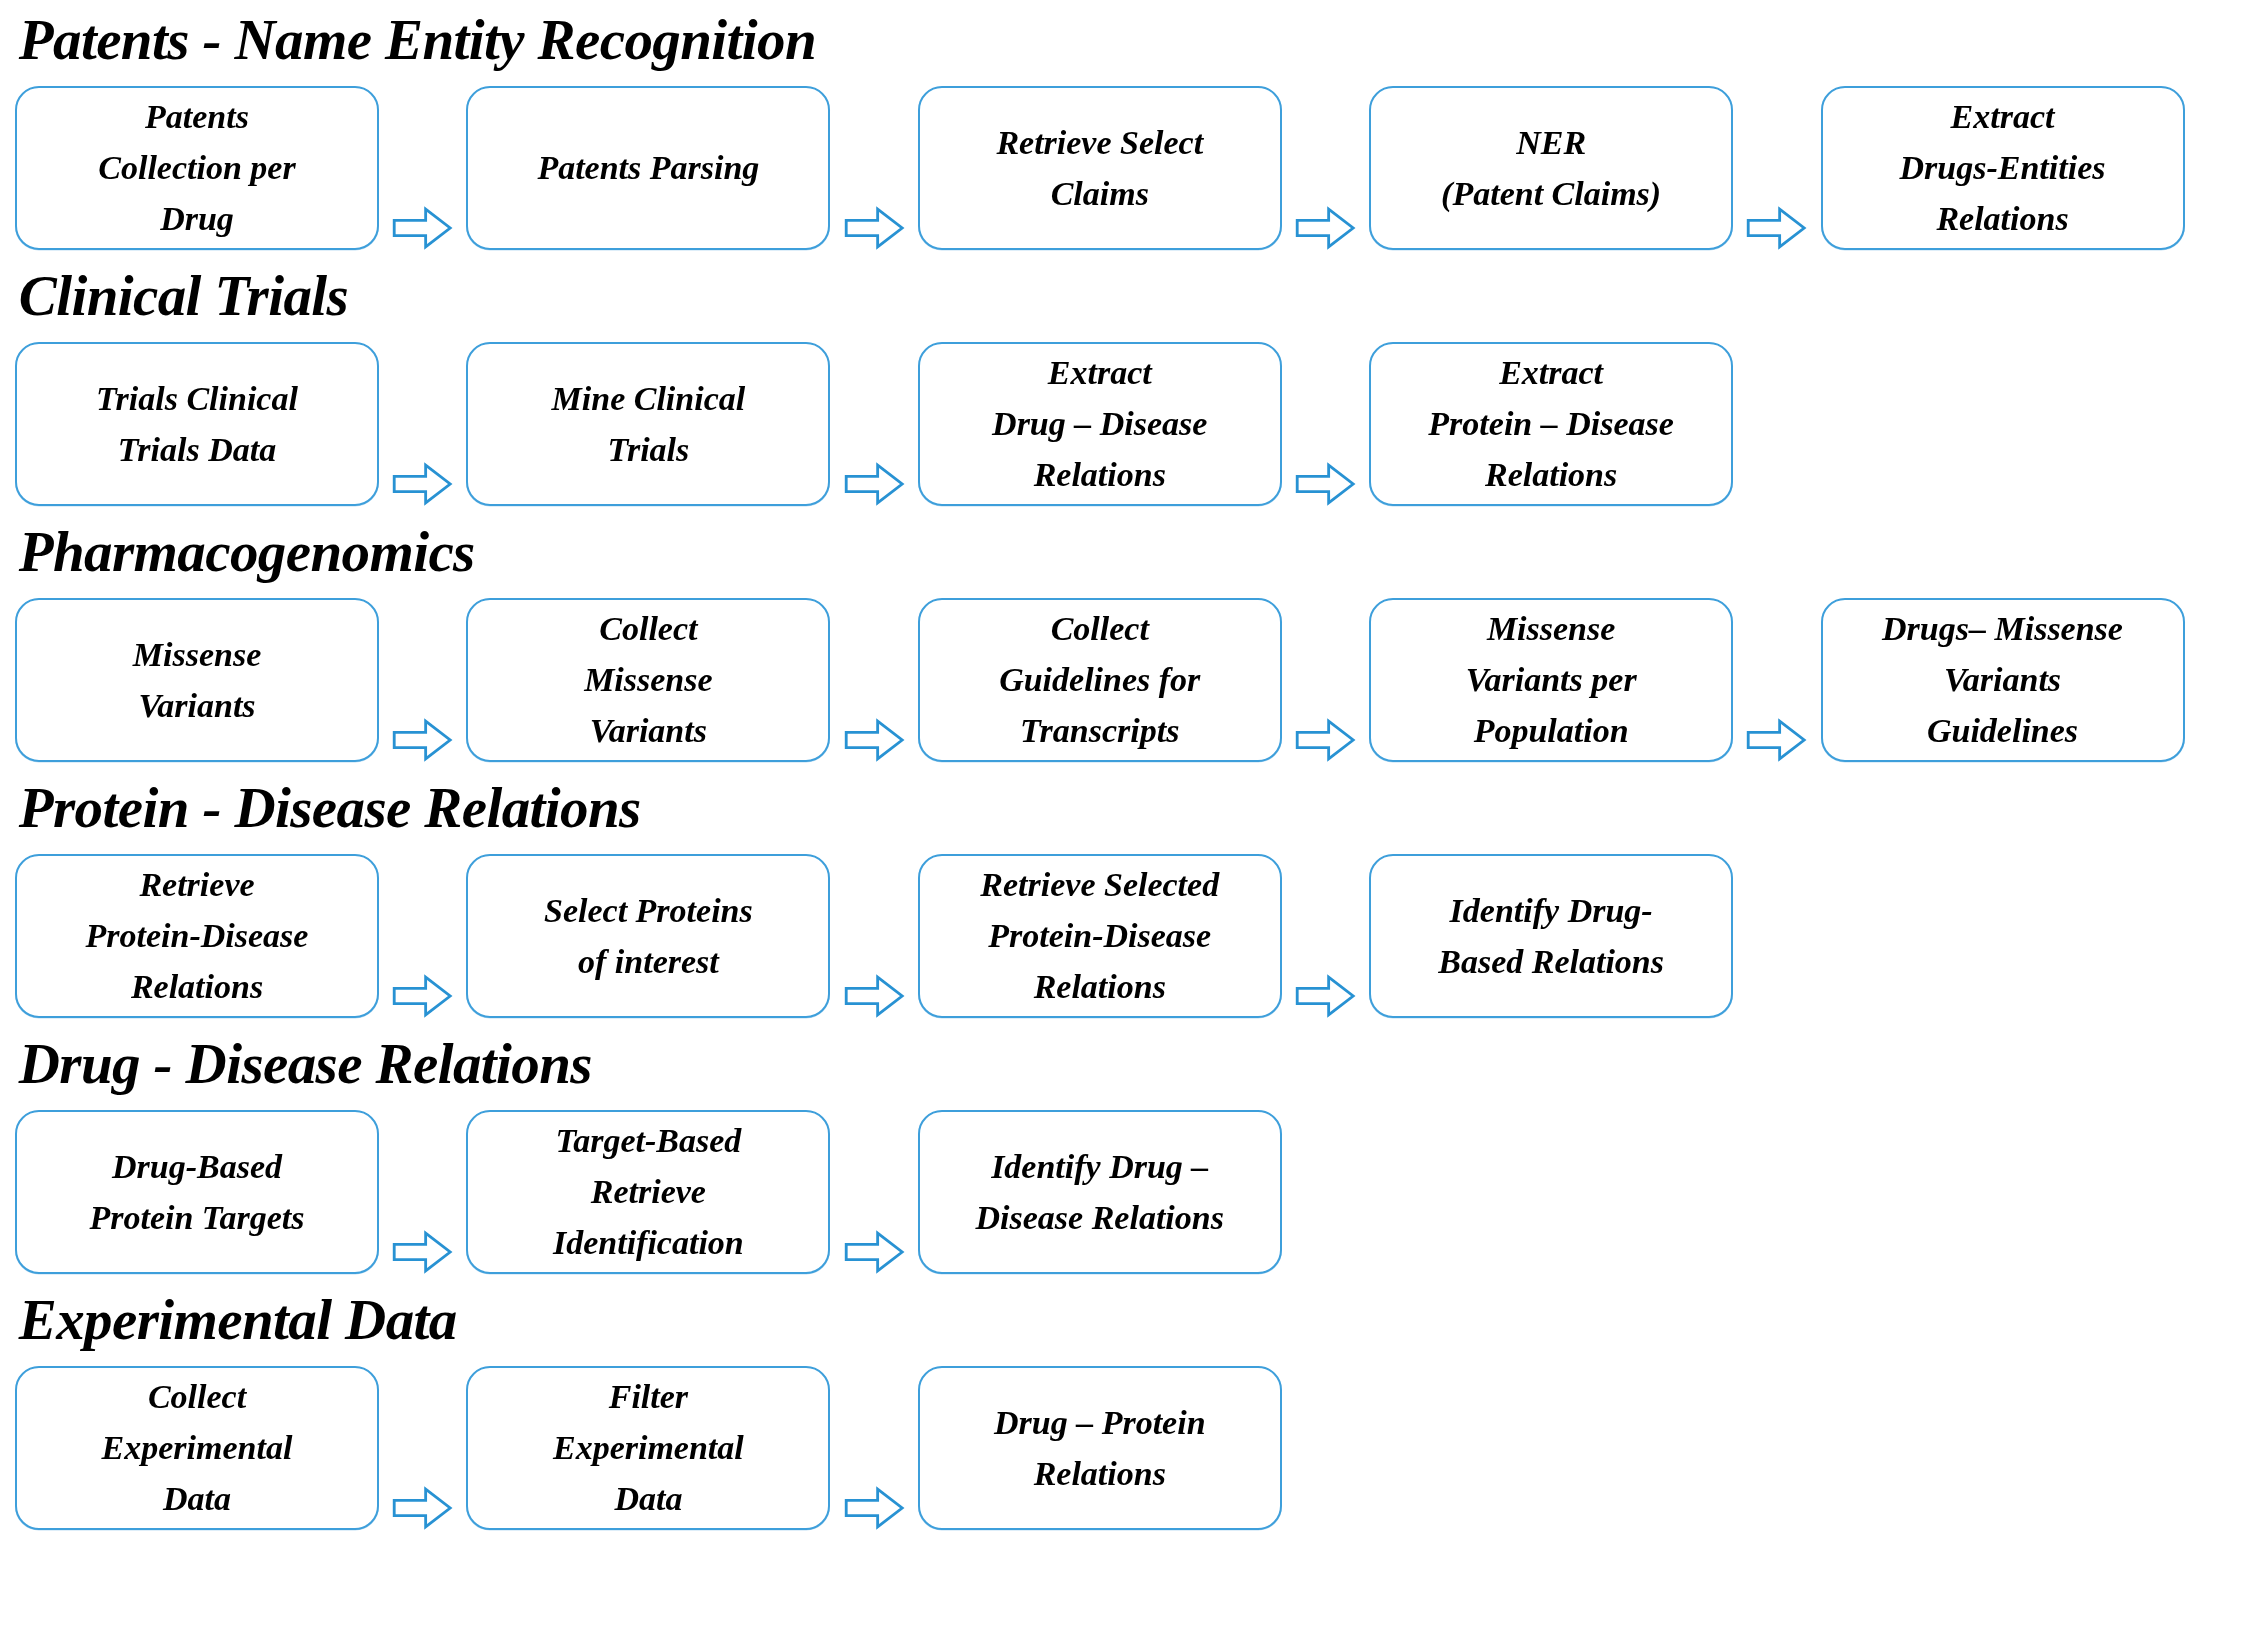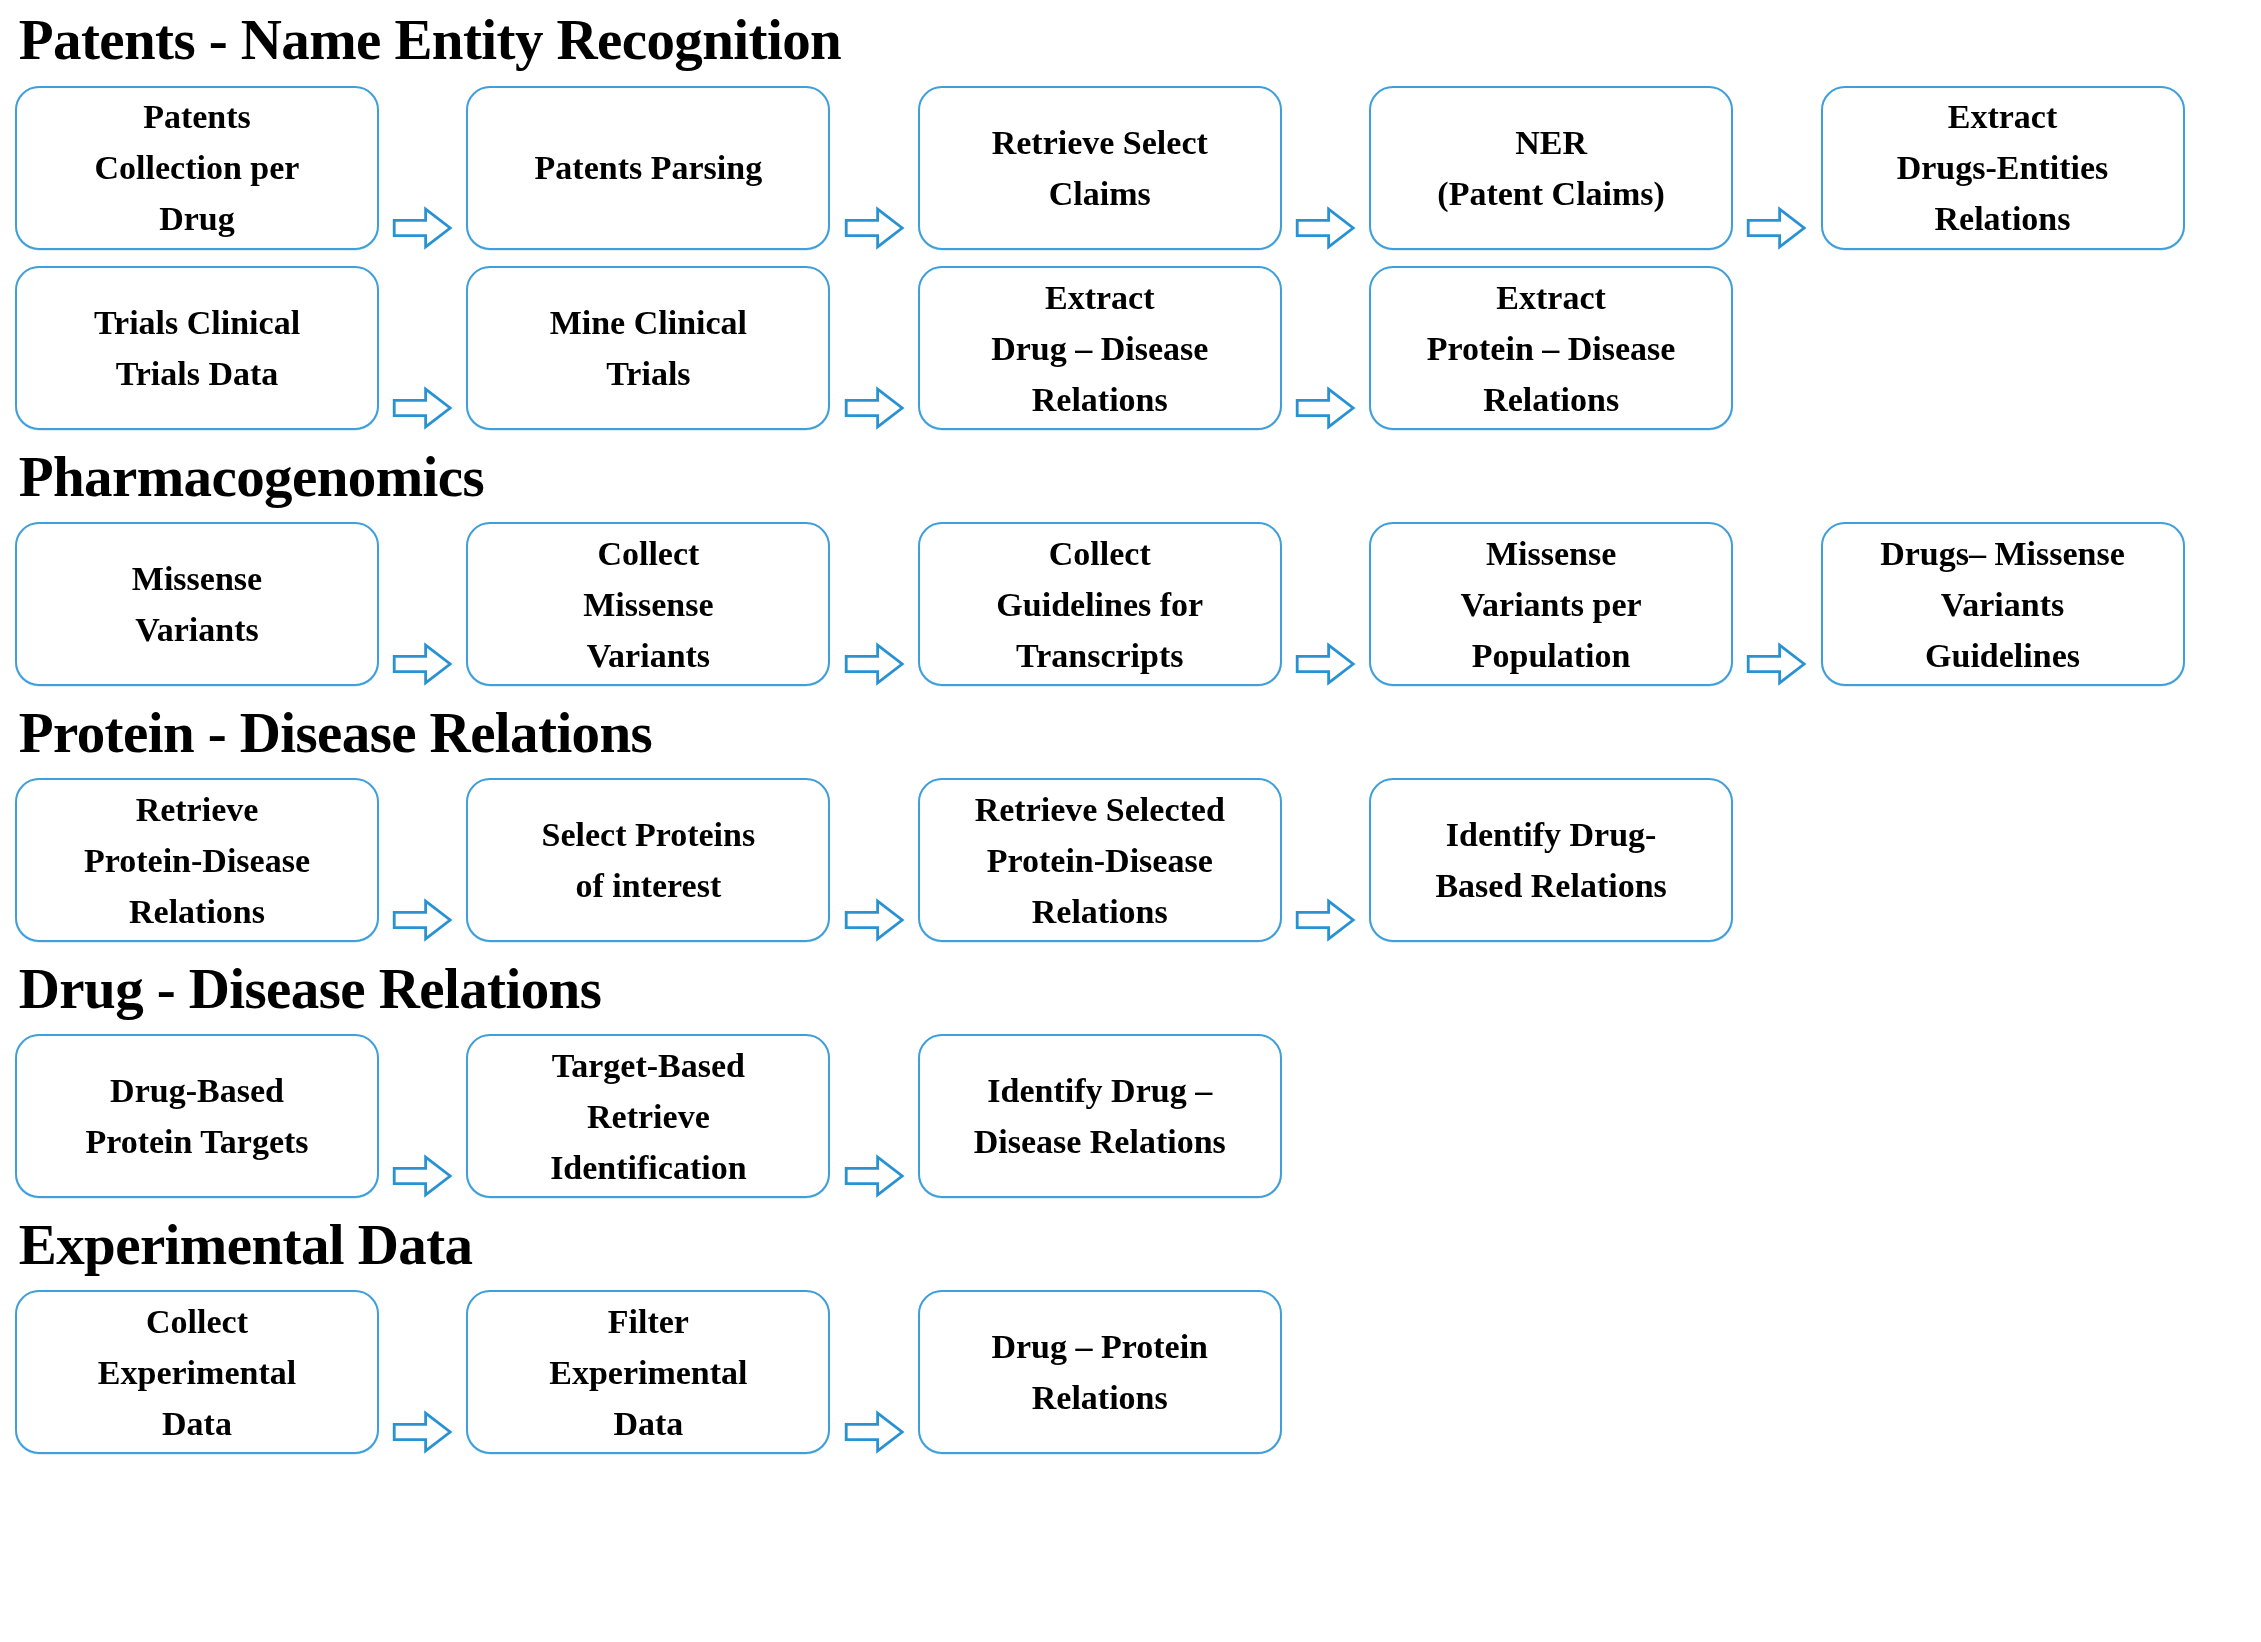--- a/index.html
+++ b/index.html
@@ -9,21 +9,21 @@
     --bg:#FFFFFF;
   }
   *{box-sizing:border-box;}
   html,body{margin:0;padding:0;background:var(--bg);}
   body{
     width:2261px;height:1642px;
     font-family:"Liberation Serif","DejaVu Serif",serif;
     color:var(--text);
     overflow:hidden;
   }
-  #diagram{padding:3.8px 15px 0 15px;}
+  #diagram{padding:3.8px 15px 0 15px;font-style:italic;}
   .section{margin:0 0 16.4px 0;}
   .section-title{
     font-size:57px;
     font-weight:bold;
     line-height:1.04;
     margin:6.3px 0 16.4px 3.8px;
     letter-spacing:-0.6px;
     white-space:nowrap;
   }
   .row{
@@ -104,20 +104,21 @@
           </svg>
         </span>
         <div class="box">
           <div class="box-line">Extract</div>
           <div class="box-line">Drugs-Entities</div>
           <div class="box-line">Relations</div>
         </div>
       </div>
     </section>
     <section class="section">
+      <h2 class="section-title">Clinical Trials</h2>
       <div class="row">
         <div class="box">
           <div class="box-line">Trials Clinical</div>
           <div class="box-line">Trials Data</div>
         </div>
         <span class="arrow">
           <svg width="61" height="44" viewBox="0 0 96 70" xmlns="http://www.w3.org/2000/svg">
             <polygon points="3,23 53,23 53,5 92,35 53,65 53,47 3,47" fill="#FFFFFF" stroke="var(--arrow-outline)" stroke-width="4.5" stroke-linejoin="miter"></polygon>
           </svg>
         </span>

